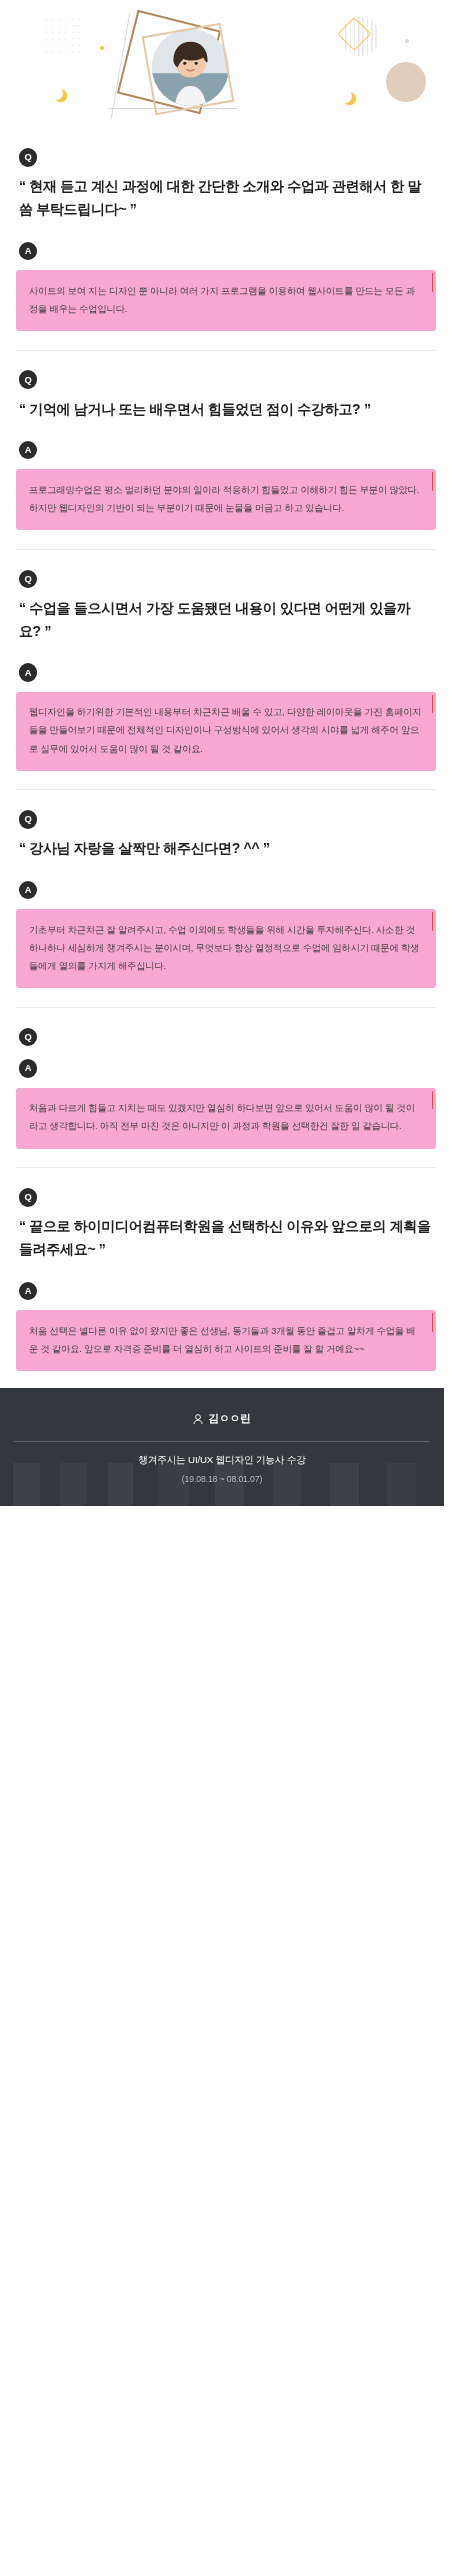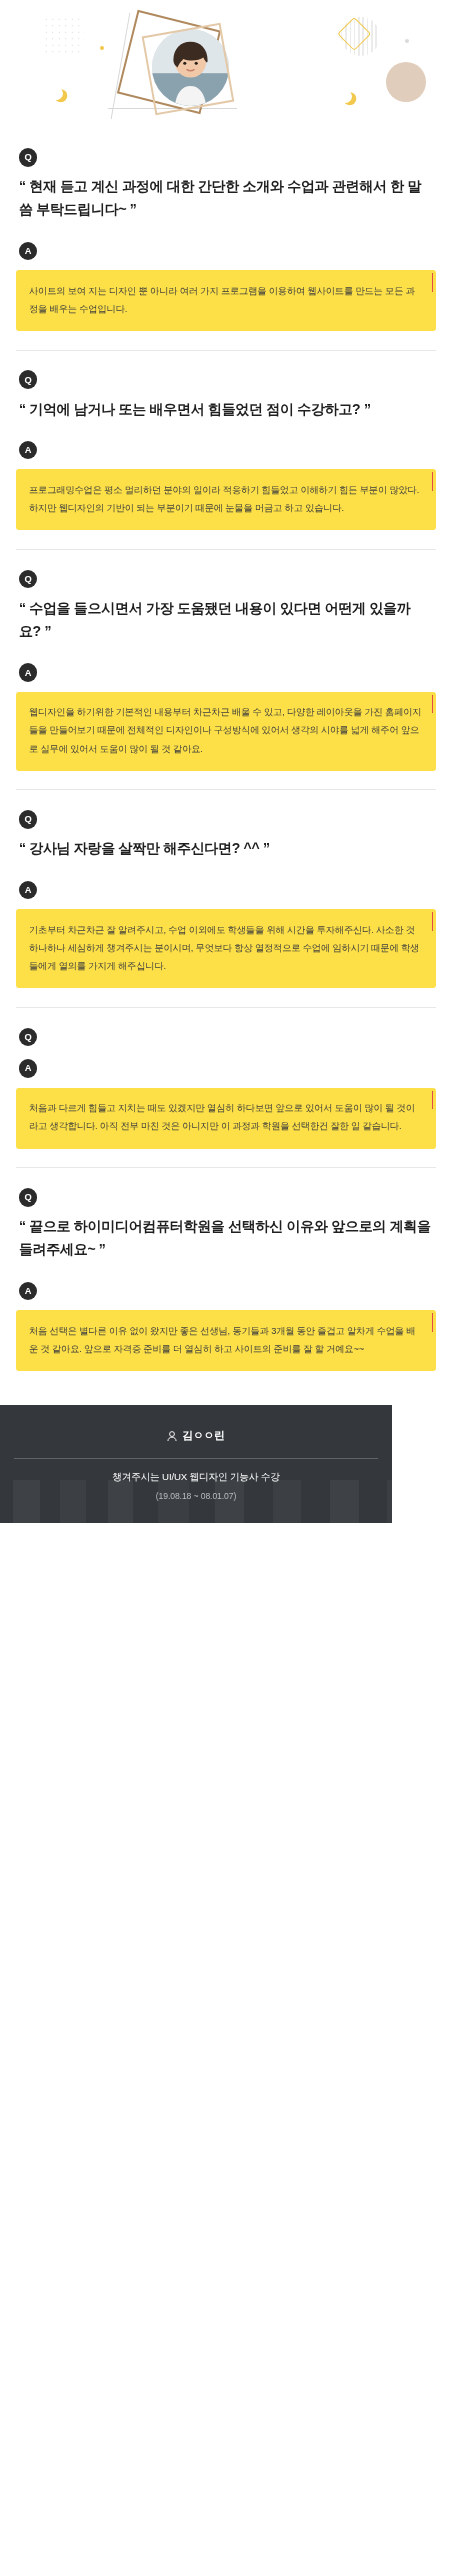--- a/index.html
+++ b/index.html
@@ -118,40 +118,40 @@
   .a-row { position: relative; }
   .a-bar {
     position: absolute;
     right: 2.9px;
     top: 2.9px;
     width: 1.4px;
     height: 18.6px;
     background: #e04b4b;
   }
   .a-text {
-    background: #fde047;
+    background: #f9a8d4;
     border-radius: 2.9px;
     font-size: 9.3px;
     color: #3d3d3d;
     line-height: 1.95;
     padding: 11.5px 13px 13px 13px;
     margin-top: 10px;
     letter-spacing: -0.2px;
   }
 
   .divider {
     height: 0.7px;
     background: #e8e8e8;
     margin: 18.6px 0 0 0;
   }
 
   
   .footer {
-    margin-top: 34px;
-    width: 392px;
+    margin-top: 17px;
+    width: 444px;
     background: #34383c;
     color: #ffffff;
     padding: 24.4px 14.3px 21.5px 14.3px;
     text-align: center;
     position: relative;
     overflow: hidden;
   }
   .footer::before {
     content: "";
     position: absolute;

